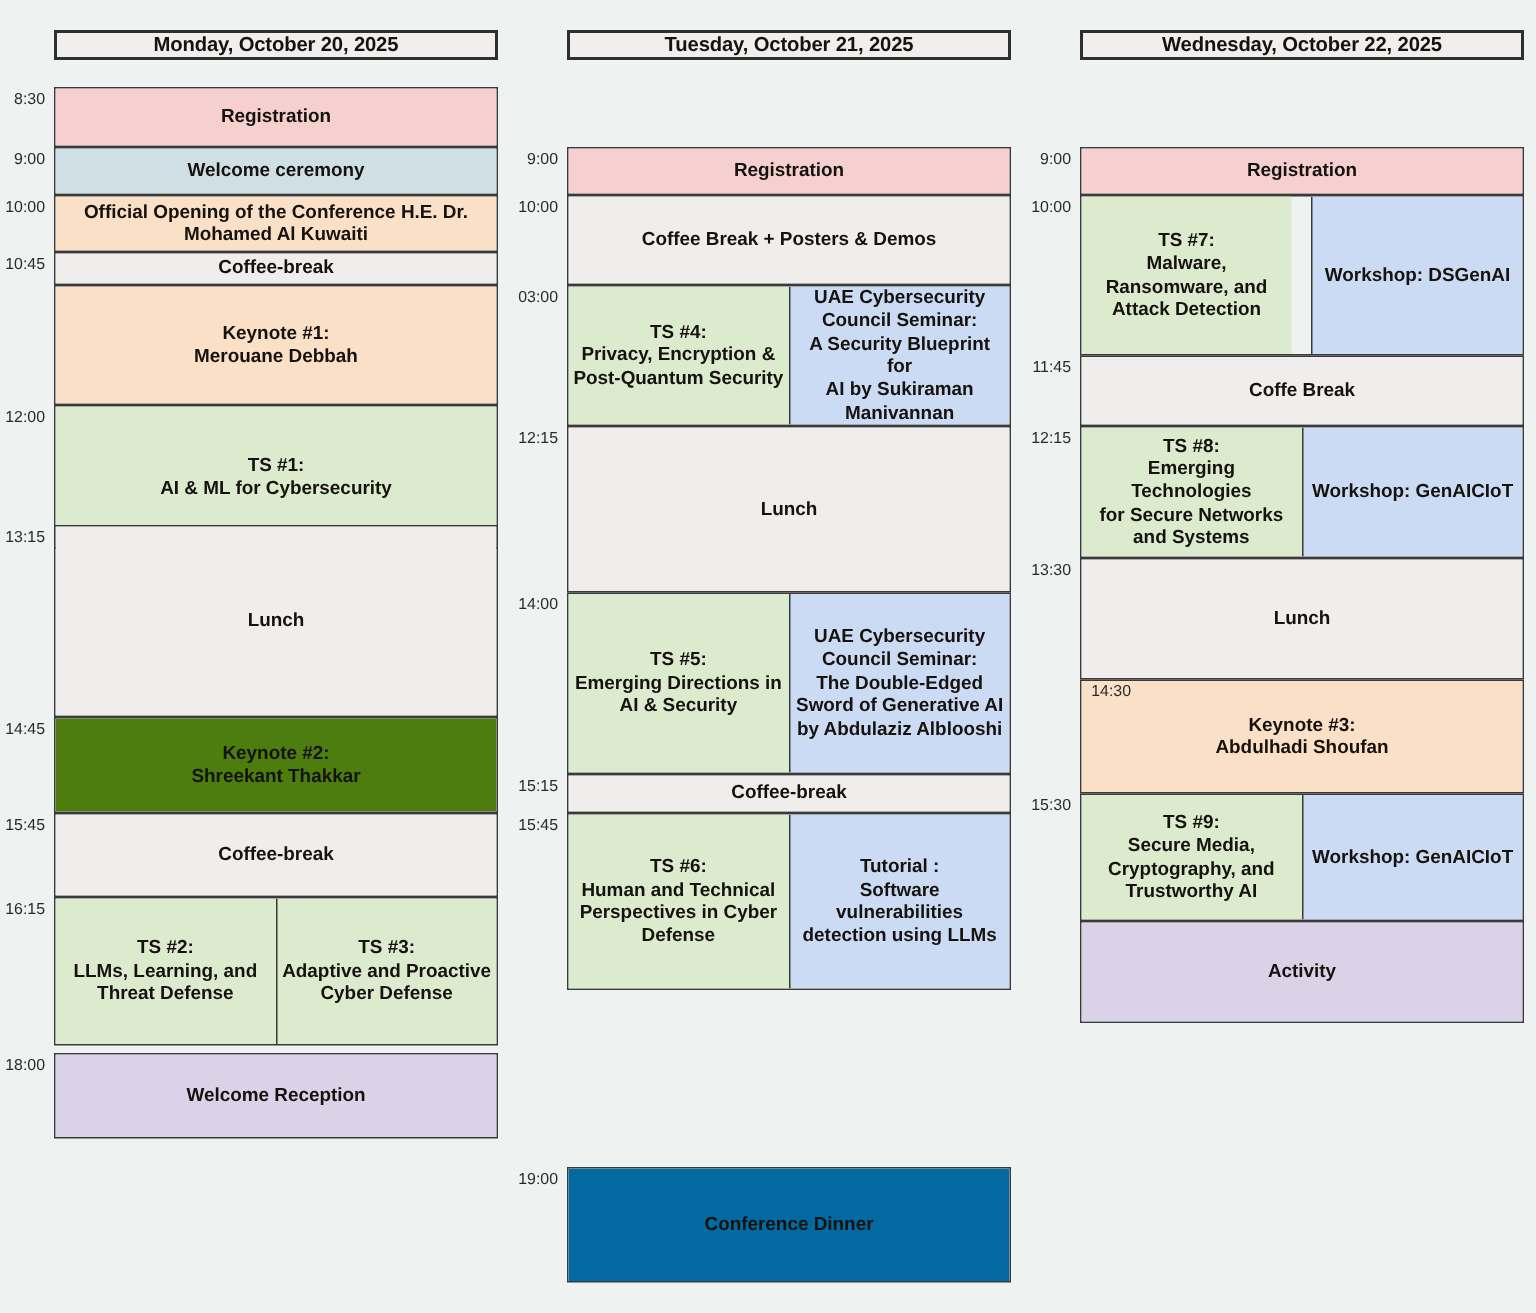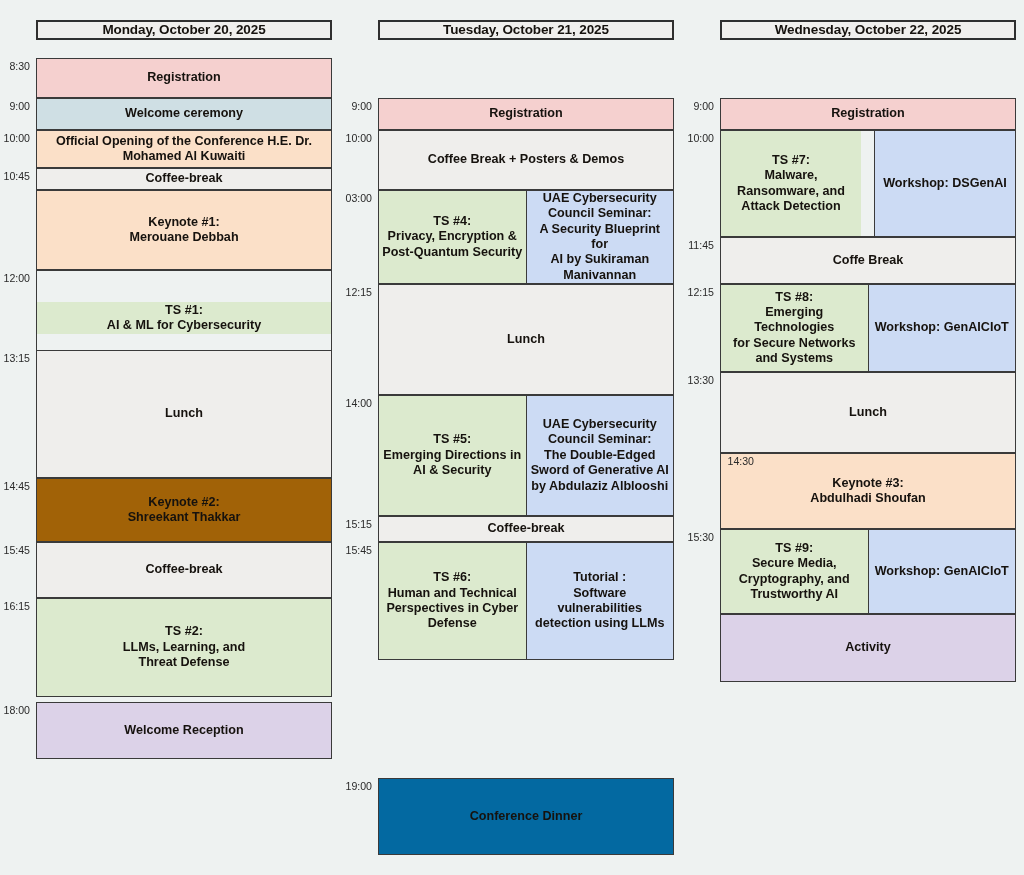--- a/index.html
+++ b/index.html
@@ -108,51 +108,56 @@
           <span class="txt">Coffee-break</span>
         </div>
       </div>
       <div class="time-label" style="width: 34px; left: -4px; top: 171px;">10:45</div>
       <div class="slot" style="left: 36px; top: 190px; width: 296px; height: 80px;">
         <div class="cell" style="background: rgb(251, 224, 200);">
           <span class="txt">Keynote #1:
 Merouane Debbah</span>
         </div>
       </div>
-      <div class="slot" style="left: 36px; top: 270px; width: 296px; height: 96px; align-items: center;">
+      <div class="slot" style="left: 36px; top: 270px; width: 296px; height: 96px;">
         <div class="cell" style="background: rgb(220, 234, 206);">
           <span class="txt">TS #1:
 AI &amp; ML for Cybersecurity</span>
         </div>
       </div>
       <div class="time-label" style="width: 34px; left: -4px; top: 273px;">12:00</div>
       <div class="slot" style="left: 36px; top: 350px; width: 296px; height: 128px;">
         <div class="cell" style="background: rgb(239, 238, 236);">
           <span class="txt">Lunch</span>
         </div>
       </div>
       <div class="time-label" style="width: 34px; left: -4px; top: 353px;">13:15</div>
       <div class="slot" style="left: 36px; top: 478px; width: 296px; height: 64px;">
-        <div class="cell" style="background: #a16207;">
+        <div class="cell" style="background: #4d7c0f;">
           <span class="txt">Keynote #2:
 Shreekant Thakkar</span>
         </div>
       </div>
       <div class="time-label" style="width: 34px; left: -4px; top: 481px;">14:45</div>
       <div class="slot" style="left: 36px; top: 542px; width: 296px; height: 56px;">
         <div class="cell" style="background: rgb(239, 238, 236);">
           <span class="txt">Coffee-break</span>
         </div>
       </div>
       <div class="time-label" style="width: 34px; left: -4px; top: 545px;">15:45</div>
       <div class="slot" style="left: 36px; top: 598px; width: 296px; height: 99px;">
         <div class="cell" style="background: rgb(220, 234, 206);">
           <span class="txt">TS #2:
 LLMs, Learning, and
 Threat Defense</span>
+        </div>
+        <div class="cell" style="background: rgb(220, 234, 206);">
+          <span class="txt">TS #3:
+Adaptive and Proactive
+Cyber Defense</span>
         </div>
       </div>
       <div class="time-label" style="width: 34px; left: -4px; top: 601px;">16:15</div>
       <div class="slot" style="left: 36px; top: 702px; width: 296px; height: 57px;">
         <div class="cell" style="background: rgb(220, 210, 232);">
           <span class="txt">Welcome Reception</span>
         </div>
       </div>
       <div class="time-label" style="width: 34px; left: -4px; top: 705px;">18:00</div>
     </div>

